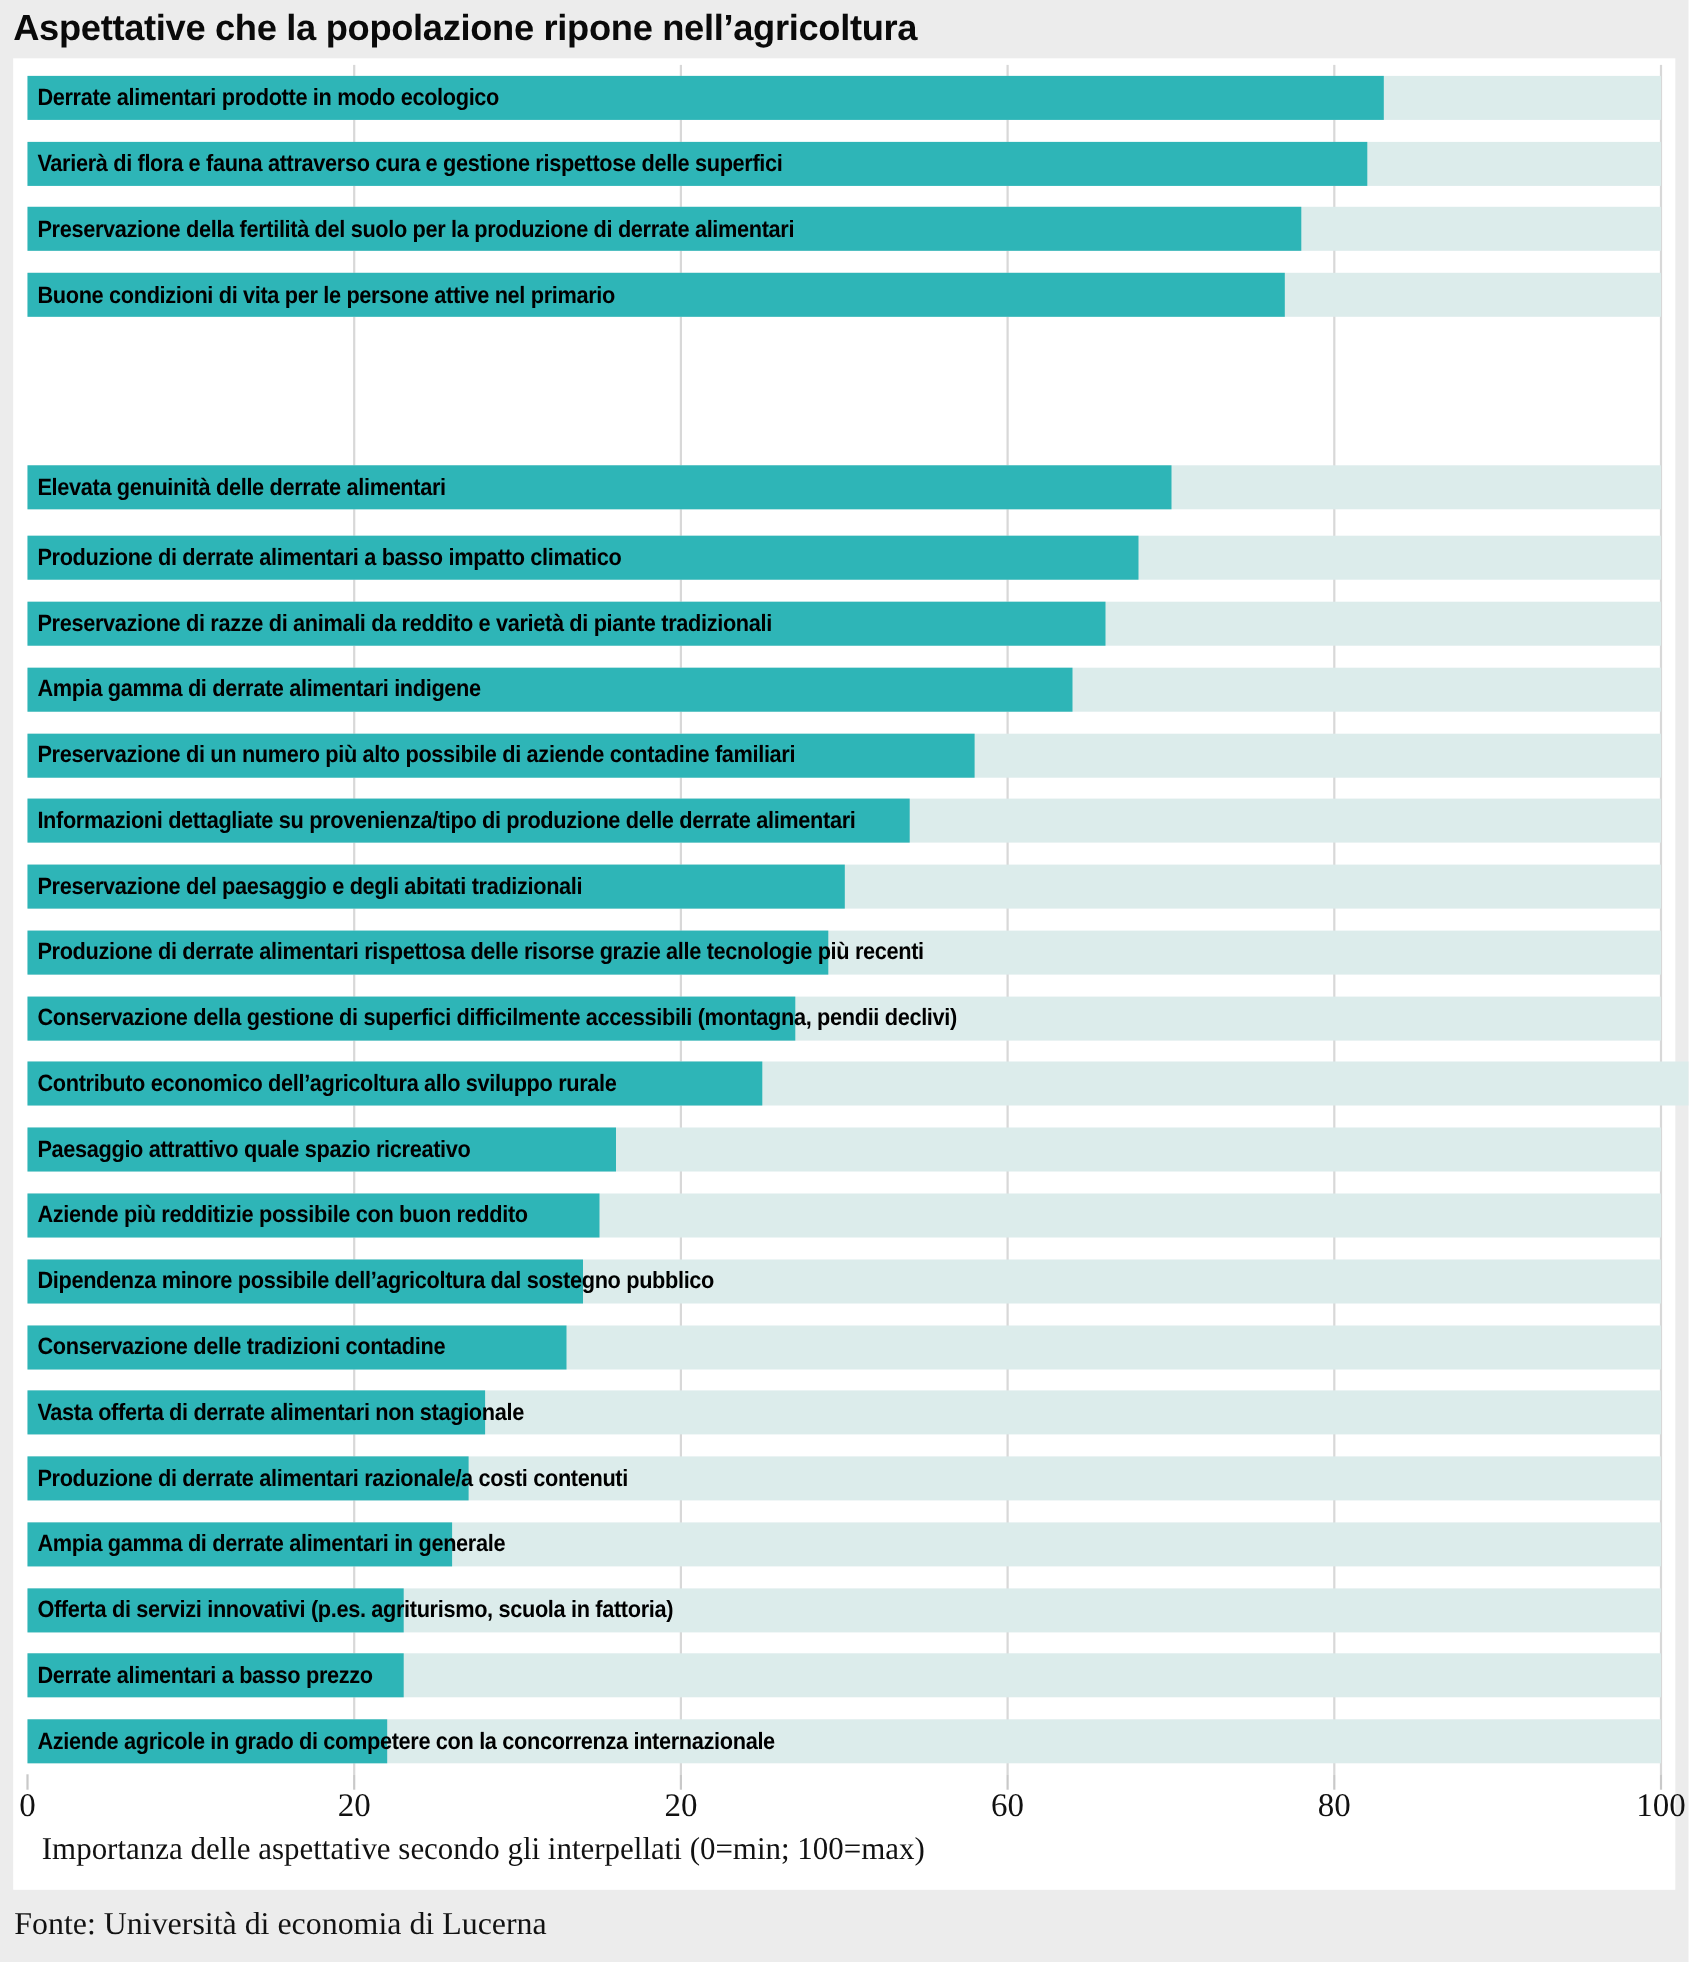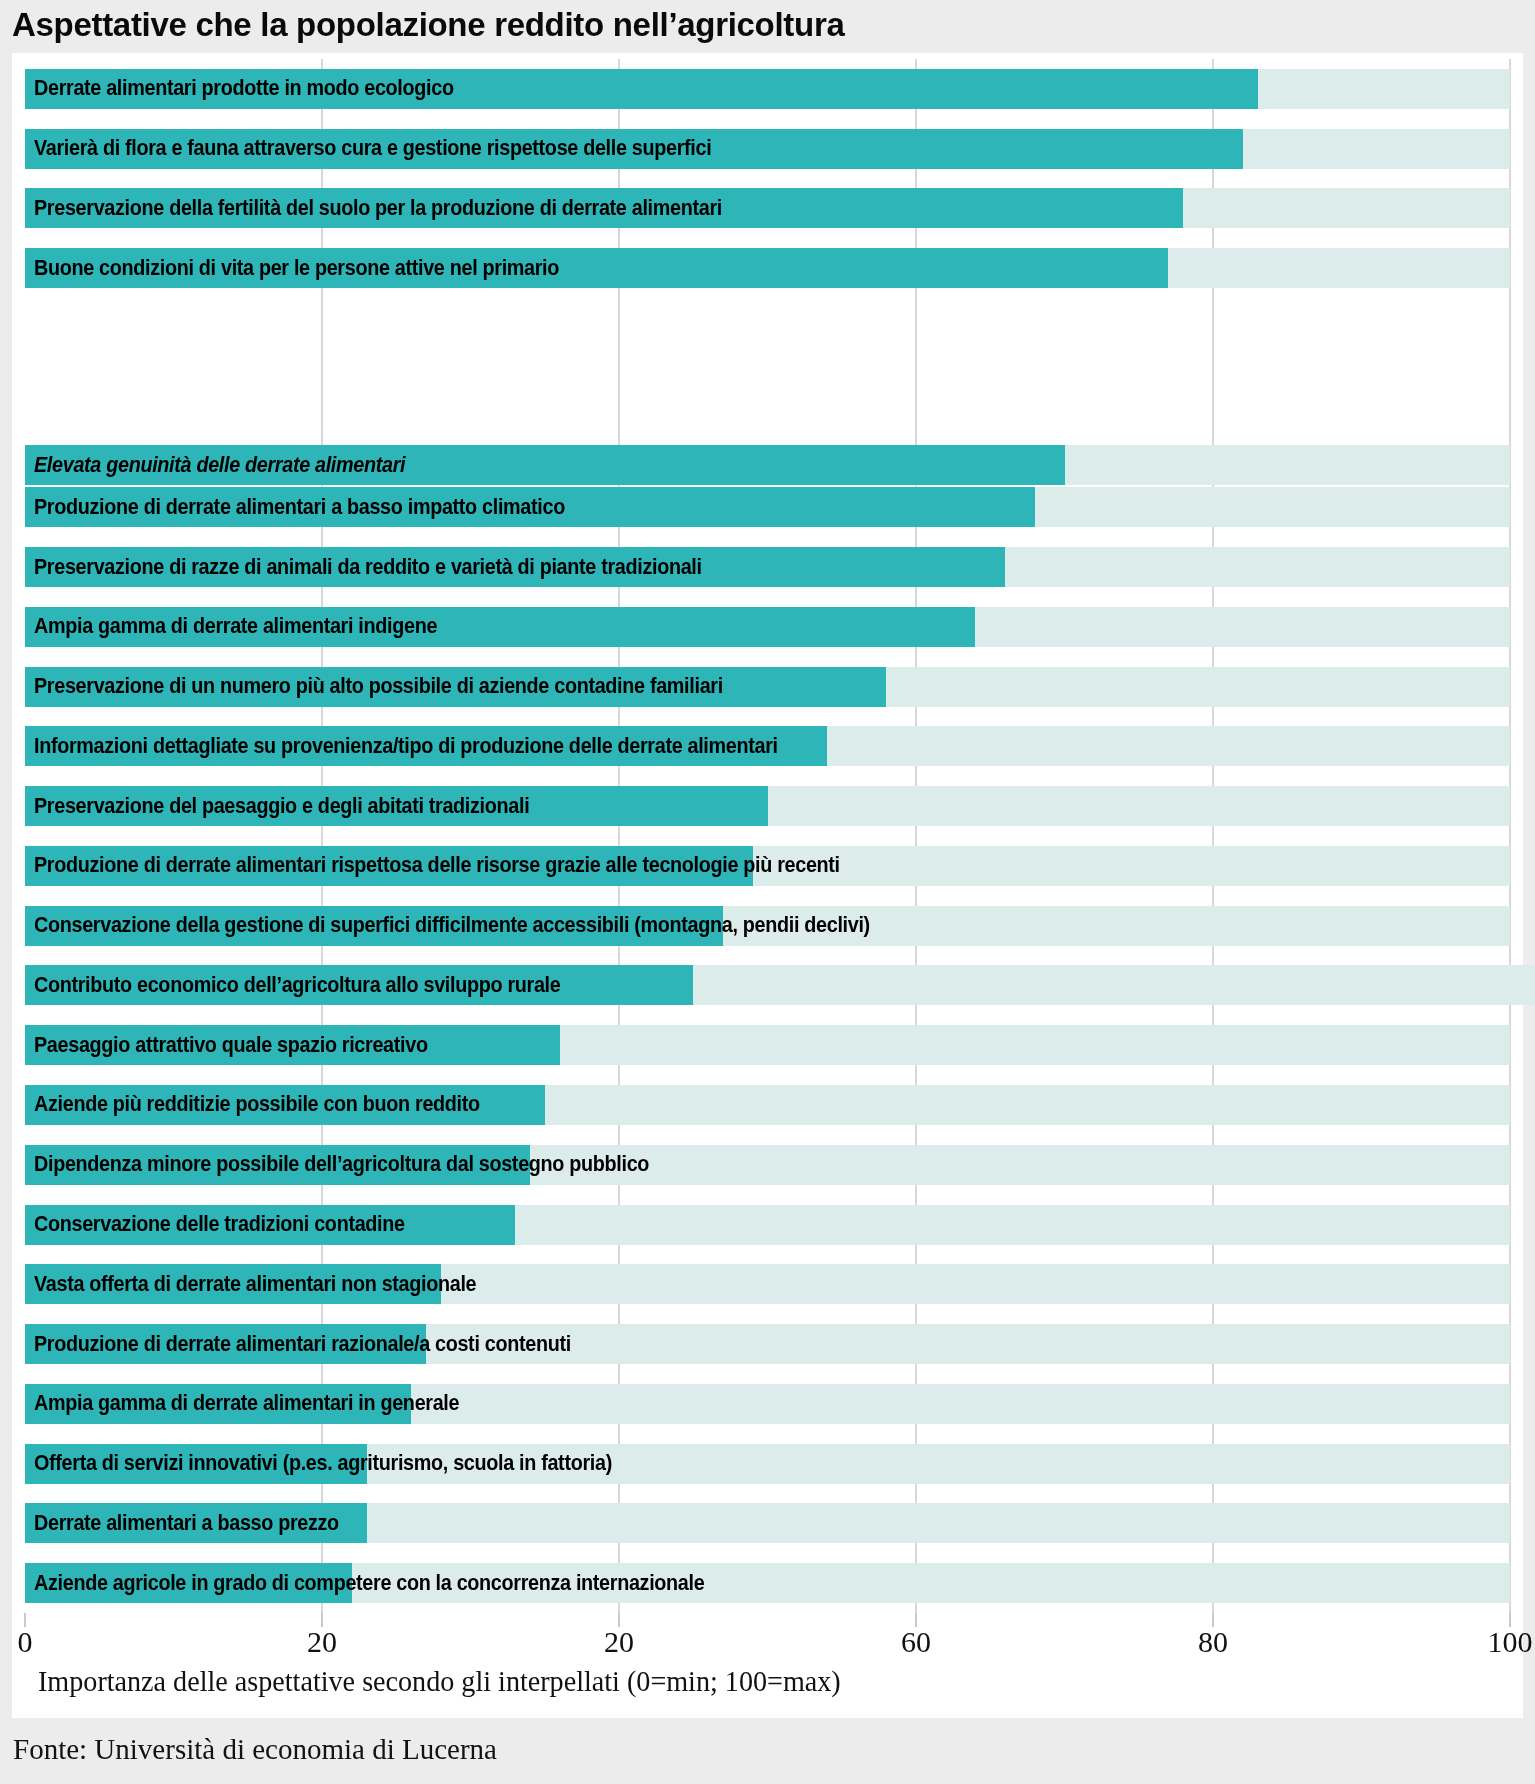--- a/index.html
+++ b/index.html
@@ -161,21 +161,21 @@
     font-size: 29px;
     color: #121212;
     white-space: nowrap;
   }
 </style>
 </head>
 <body>
 
 <div id="page">
 
-  <div class="chart-title">Aspettative che la popolazione reddito nell’agricoltura</div>
+  <div class="chart-title">Aspettative che la popolazione ripone nell’agricoltura</div>
 
   <div class="plot-card">
 
     <div class="plot-area">
       <div class="gridlines" id="gridlines">
           <div class="gridline" style="left: 296px;"></div>
           <div class="gridline" style="left: 593px;"></div>
           <div class="gridline" style="left: 890px;"></div>
           <div class="gridline" style="left: 1187px;"></div>
           <div class="gridline" style="left: 1484px;"></div>
@@ -194,21 +194,21 @@
           <div class="row" style="top: 129.423px;">
             <div class="row-track"></div>
             <div class="row-bar" style="width: 1158.3px;"></div>
             <div class="row-label">Preservazione della fertilità del suolo per la produzione di derrate alimentari</div>
           </div>
           <div class="row" style="top: 189.192px;">
             <div class="row-track"></div>
             <div class="row-bar" style="width: 1143.45px;"></div>
             <div class="row-label">Buone condizioni di vita per le persone attive nel primario</div>
           </div>
-          <div class="row" style="top: 386px; font-style: italic;">
+          <div class="row" style="top: 364px;">
             <div class="row-track"></div>
             <div class="row-bar" style="width: 1039.5px;"></div>
             <div class="row-label">Elevata genuinità delle derrate alimentari</div>
           </div>
           <div class="row" style="top: 428.269px;">
             <div class="row-track"></div>
             <div class="row-bar" style="width: 1009.8px;"></div>
             <div class="row-label">Produzione di derrate alimentari a basso impatto climatico</div>
           </div>
           <div class="row" style="top: 488.038px;">

